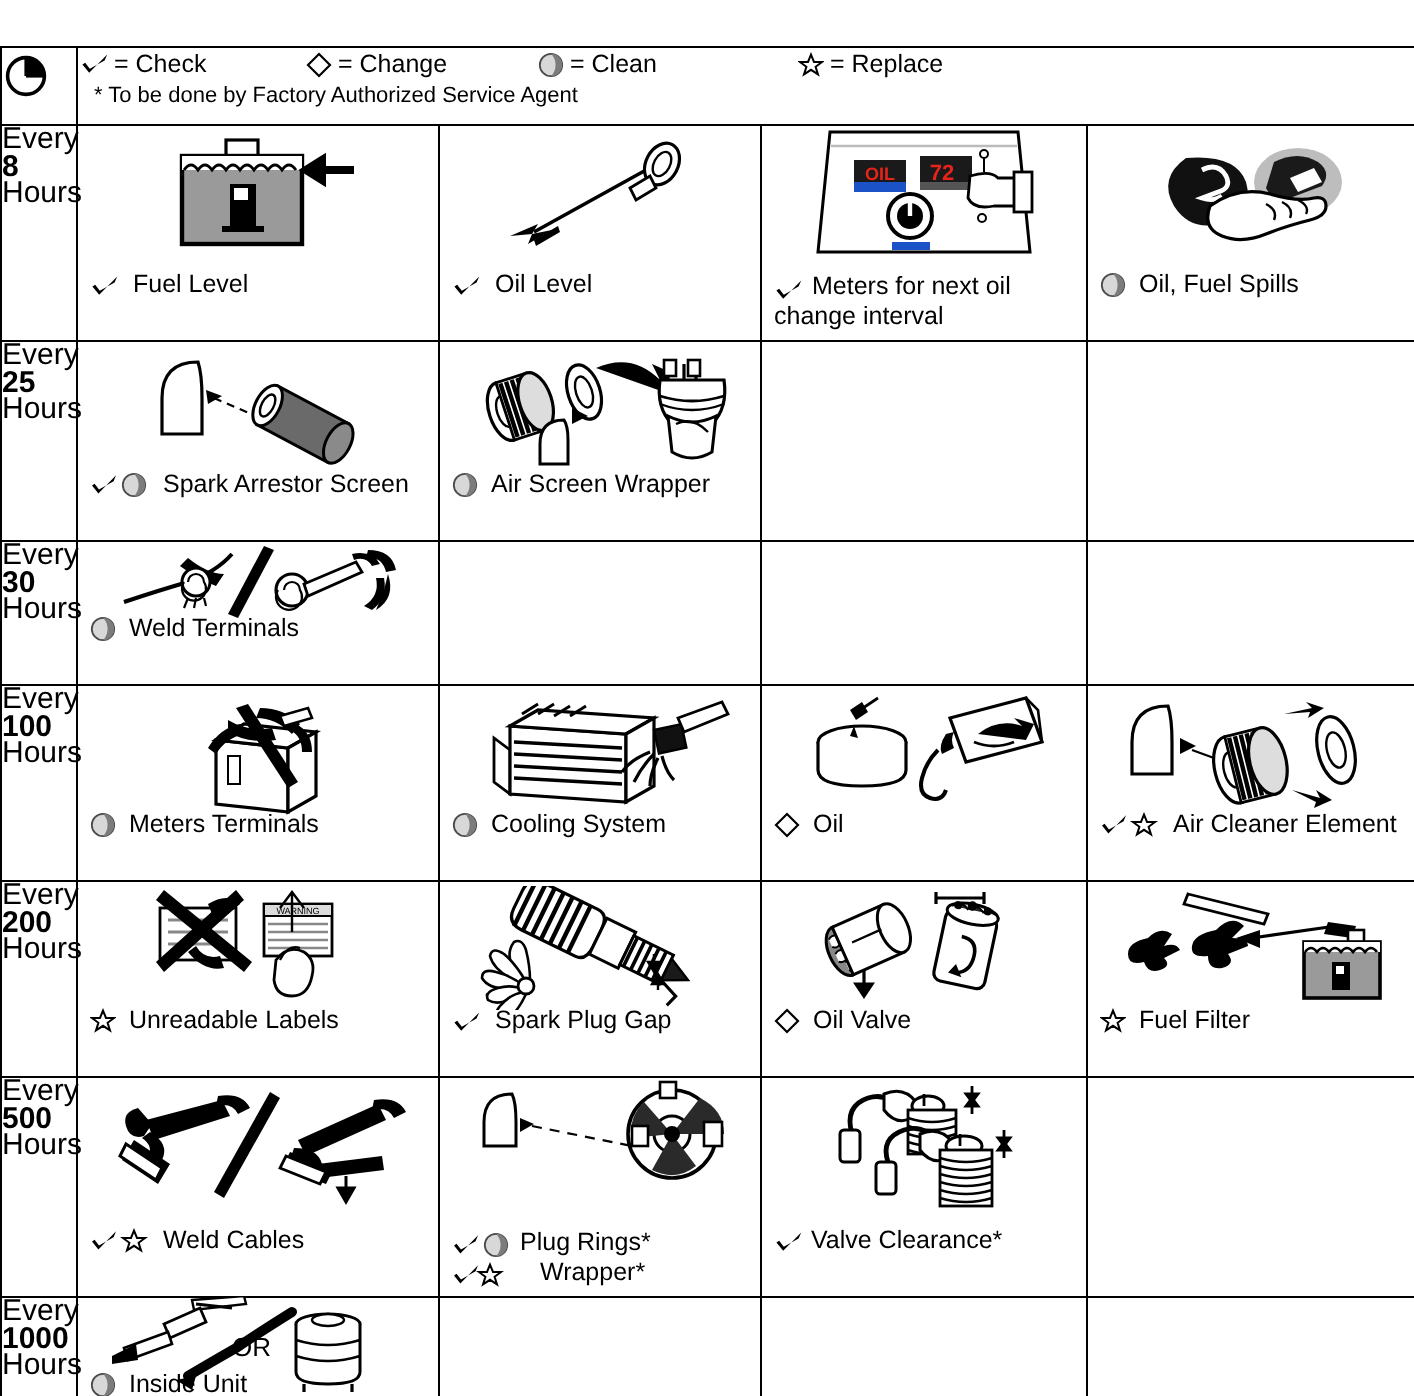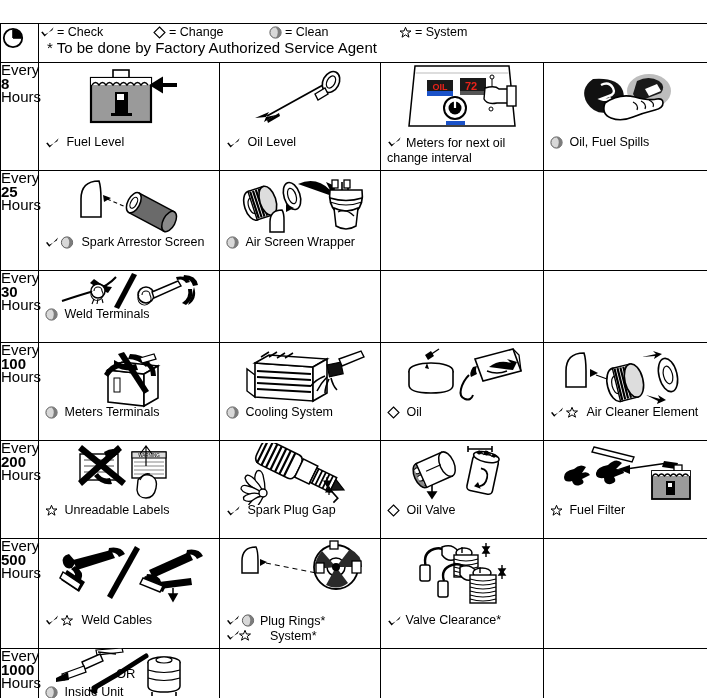--- a/index.html
+++ b/index.html
@@ -5,27 +5,27 @@
   html,body{margin:0;padding:0;background:#fff;}
   body{width:707px;height:698px;font-family:"Liberation Sans",sans-serif;color:#000;}
   table.sched{border-collapse:collapse;width:707px;height:698px;table-layout:fixed;margin-top:23px;}
   table.sched td{border:1px solid #000;vertical-align:top;padding:0;position:relative;}
   .hdr-clock{width:38px;text-align:center;vertical-align:middle;}
   .hdr-legend{padding:4px 0 0 8px;}
   .legend-row{display:flex;align-items:center;font-size:12.5px;line-height:16px;white-space:nowrap;}
   .legend-item{display:flex;align-items:center;}
   .legend-item .sym{display:inline-flex;width:16px;justify-content:center;align-items:center;}
   .legend-item .eq{margin:0 3px 0 2px;}
-  .note{font-size:15px;line-height:16px;padding-left:8px;}
+  .note{font-size:11px;line-height:16px;padding-left:8px;}
   .interval{width:38px;font-size:15px;line-height:13.5px;padding:6px 0 0 4px;}
   .interval b{font-weight:bold;}
   .caption{position:absolute;left:6px;bottom:20px;font-size:12.5px;line-height:15px;white-space:nowrap;}
   .caption .syms{display:inline-flex;align-items:center;vertical-align:middle;margin-right:3px;}
   .caption .lbl{vertical-align:middle;}
-  .cap-line{display:flex;align-items:flex-start;}
+  .cap-line{display:flex;align-items:flex-end;}
   .cap-line .syms{margin-right:4px;}
   .artwrap{display:flex;justify-content:center;align-items:center;}
   svg{display:block;}
 </style>
 </head>
 <body>
 
 <table class="sched">
   <colgroup>
     <col style="width:38px">
@@ -73,21 +73,21 @@
             </svg>
           </span>
           <span class="eq">= Clean</span>
         </span>
         <span class="legend-item">
           <span class="sym">
             <svg width="13" height="13" viewBox="0 0 13 13">
                   <path d="M6.5 1.3 L8.0 5.0 L12.0 5.0 L8.8 7.4 L10.0 11.2 L6.5 8.9 L3.0 11.2 L4.2 7.4 L1.0 5.0 L5.0 5.0 Z" fill="none" stroke="#000" stroke-width="1"></path>
                 </svg>
           </span>
-          <span class="eq">= System</span>
+          <span class="eq">= Replace</span>
         </span>
       </div>
       <div class="note">* To be done by Factory Authorized Service Agent</div>
     </td>
   </tr>
 
   <tr style="height:108px">
     <td class="interval">
       <div>Every</div>
       <div><b>8</b></div>
@@ -627,21 +627,21 @@
           </span>
           <span class="lbl">Plug Rings*</span>
         </div>
         <div class="cap-line">
           <span class="syms">
             <svg width="30" height="13" viewBox="0 0 30 13">
               <path d="M1 6.8 L4.2 10.8 L13 1.6 L11.8 4.6 L4.5 8.8 L2.3 5.9 Z" fill="#000"></path>
               <path d="M19 1.3 L20.5 5.0 L24.5 5.0 L21.3 7.4 L22.5 11.2 L19 8.9 L15.5 11.2 L16.7 7.4 L13.5 5.0 L17.5 5.0 Z" fill="none" stroke="#000" stroke-width="1"></path>
             </svg>
           </span>
-          <span class="lbl" style="padding-left:10px">System*</span>
+          <span class="lbl" style="padding-left:10px">Wrapper*</span>
         </div>
       </div>
     </td>
 
     <td>
       <div class="artwrap" style="height:74px">
         <svg width="120" height="70" viewBox="0 0 120 70">
           <path d="M24 26 q-4 -14 8 -18 q10 -3 14 6" fill="none" stroke="#000" stroke-width="2.4"></path>
           <rect x="18" y="24" width="10" height="16" rx="2" fill="#fff" stroke="#000" stroke-width="1.5"></rect>
           <path d="M40 6 q10 -4 16 4 l10 2 l0 6 l-12 0 q-8 4 -14 -4 Z" fill="#fff" stroke="#000" stroke-width="1.5"></path>

